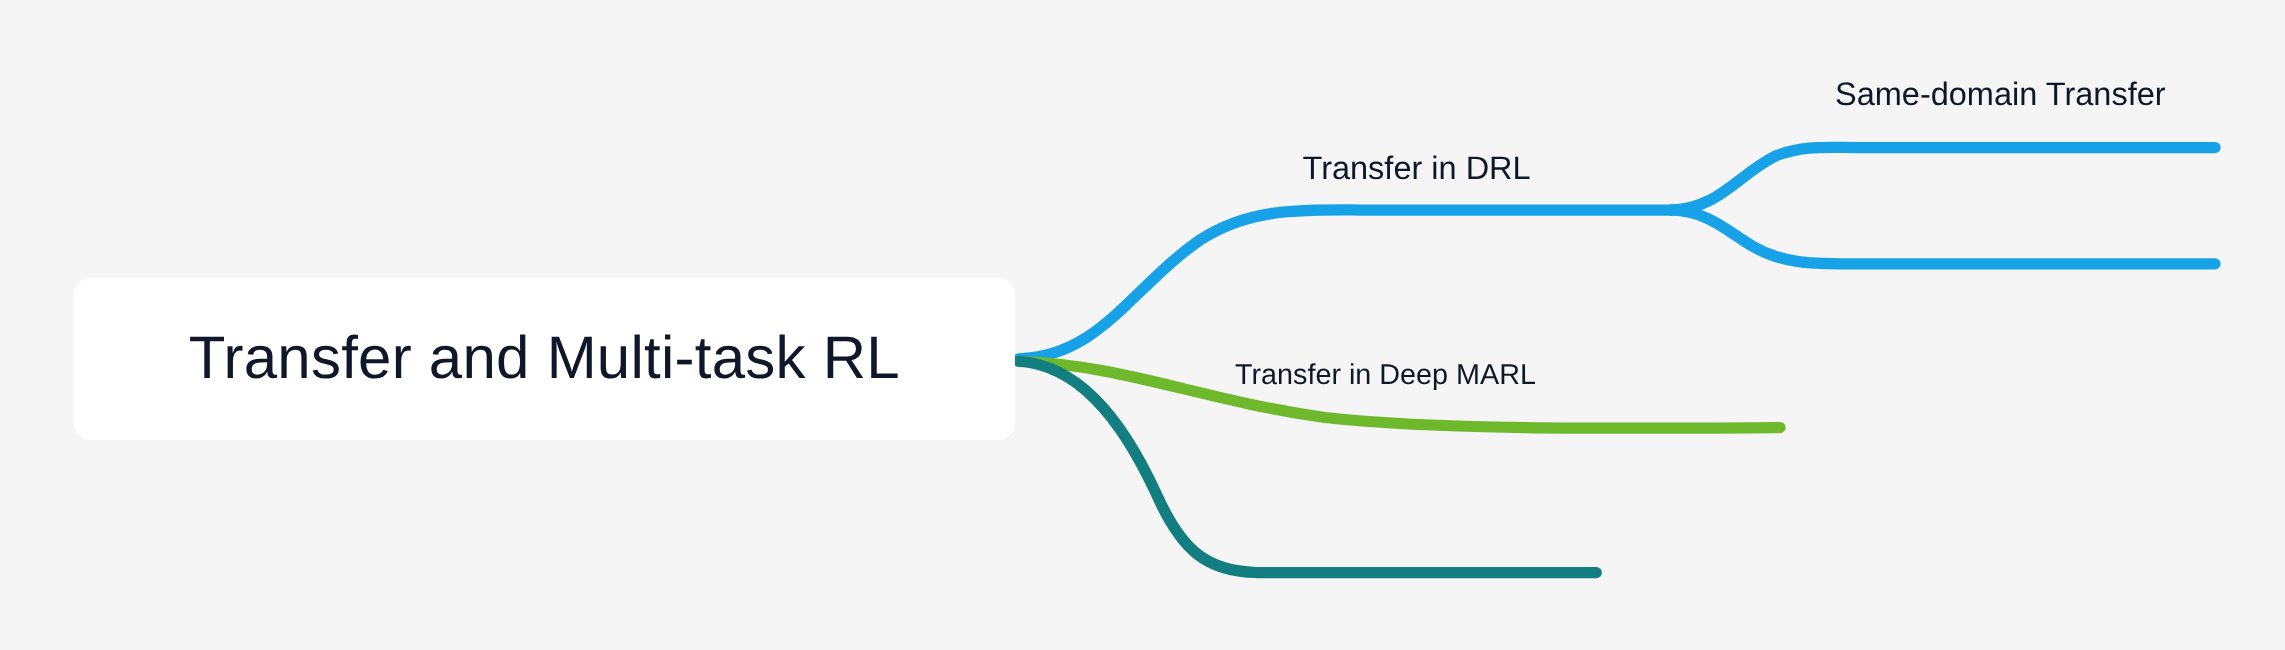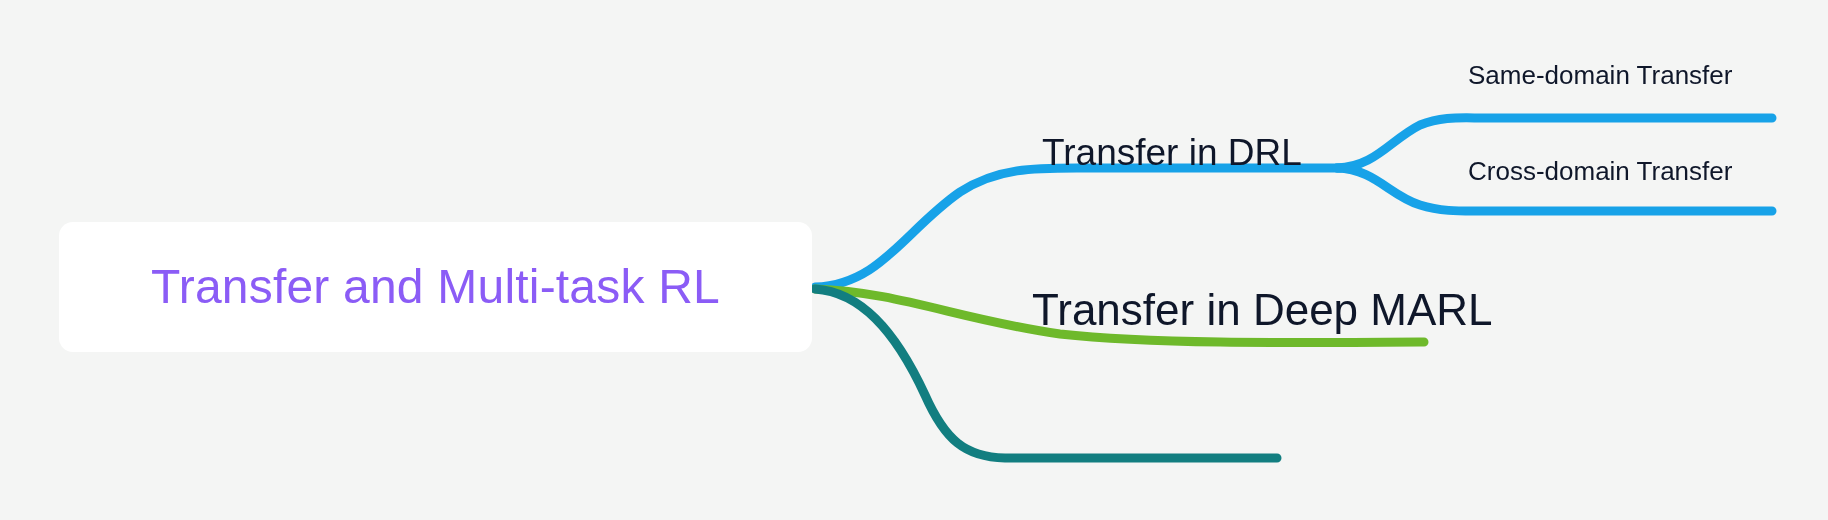--- a/index.html
+++ b/index.html
@@ -40,35 +40,35 @@
     top: 222px;
     width: 753px;
     height: 130px;
     background: #ffffff;
     border-radius: 14px;
     display: flex;
     align-items: center;
     justify-content: center;
   }
   #root-node-label {
-    color: #8b5cf6;
+    color: #0f172a;
     font-size: 48px;
     line-height: 1;
     letter-spacing: 0.2px;
     white-space: nowrap;
   }
   #label-transfer-in-drl {
     left: 1042px;
-    top: 134px;
-    font-size: 37px;
+    top: 121px;
+    font-size: 26px;
   }
   #label-transfer-in-deep-marl {
-    left: 1032px;
+    left: 988px;
     top: 288px;
-    font-size: 44px;
+    font-size: 23px;
   }
   #label-multi-task-rl {
     left: 1045px;
     top: 414px;
     font-size: 33px;
   }
   #label-same-domain-transfer {
     left: 1468px;
     top: 62px;
     font-size: 26px;
@@ -98,18 +98,17 @@
   </svg>
 
   <div id="root-node">
     <span id="root-node-label">Transfer and Multi-task RL</span>
   </div>
 
   <div class="node-label" id="label-transfer-in-drl">Transfer in DRL</div>
 
   <div class="node-label" id="label-same-domain-transfer">Same-domain Transfer</div>
 
-  <div class="node-label" id="label-cross-domain-transfer">Cross-domain Transfer</div>
 
   <div class="node-label" id="label-transfer-in-deep-marl">Transfer in Deep MARL</div>
 
 
 </div>
 
 </body></html>

